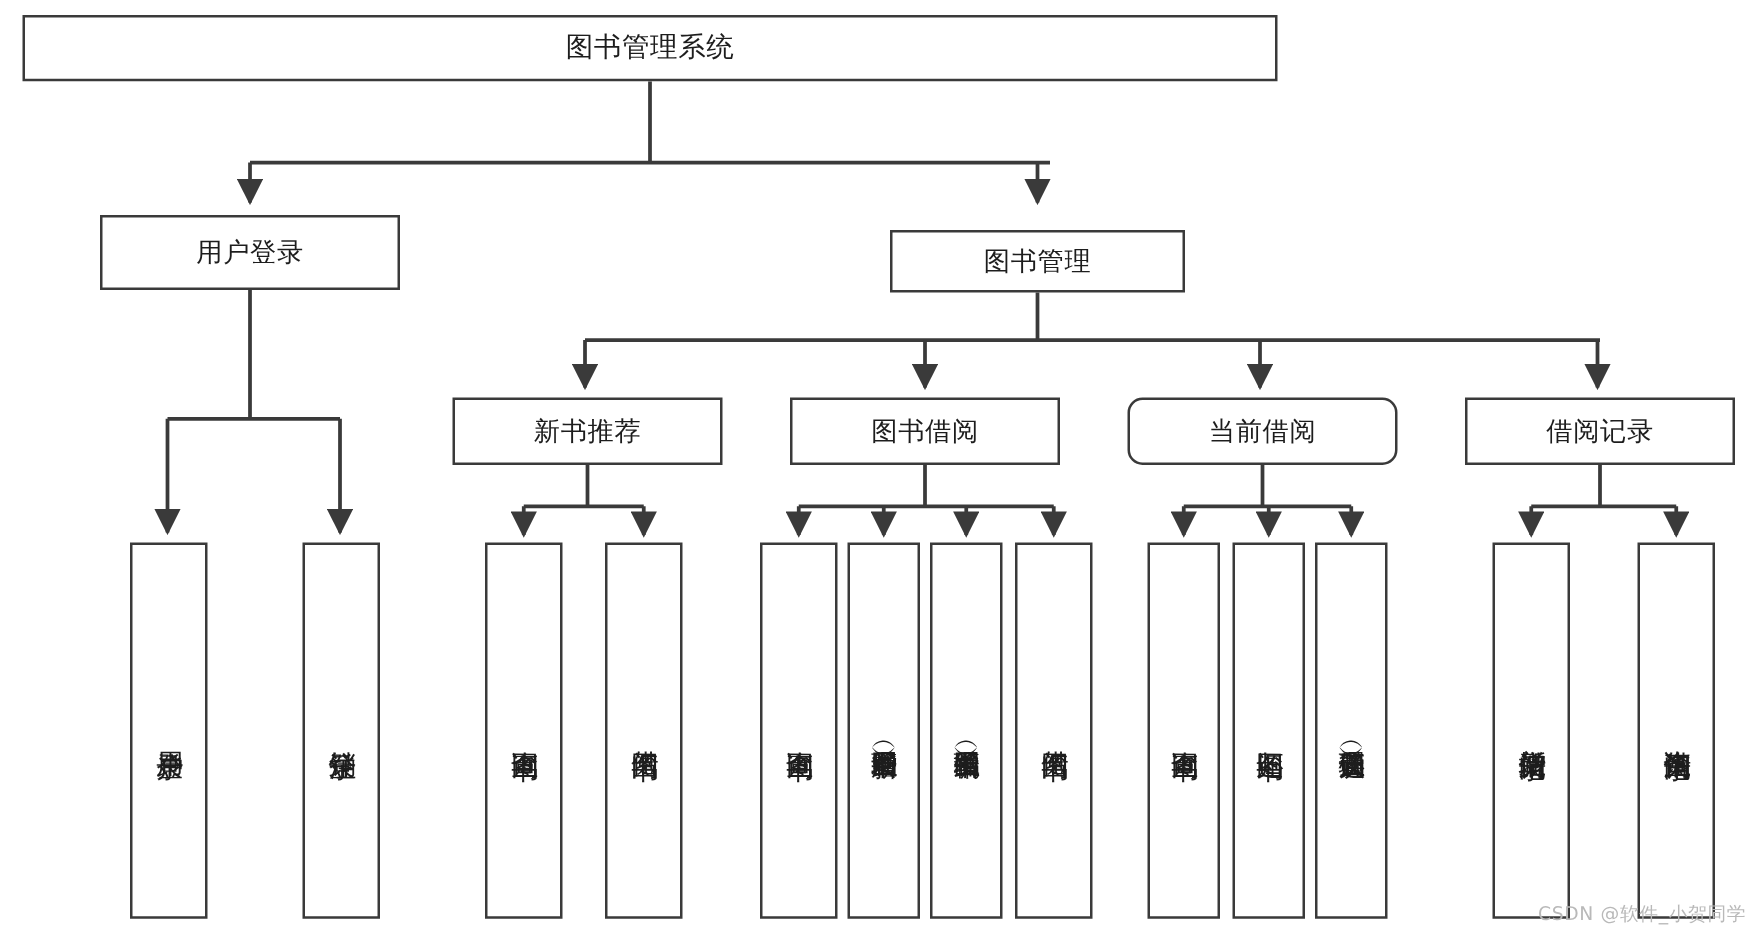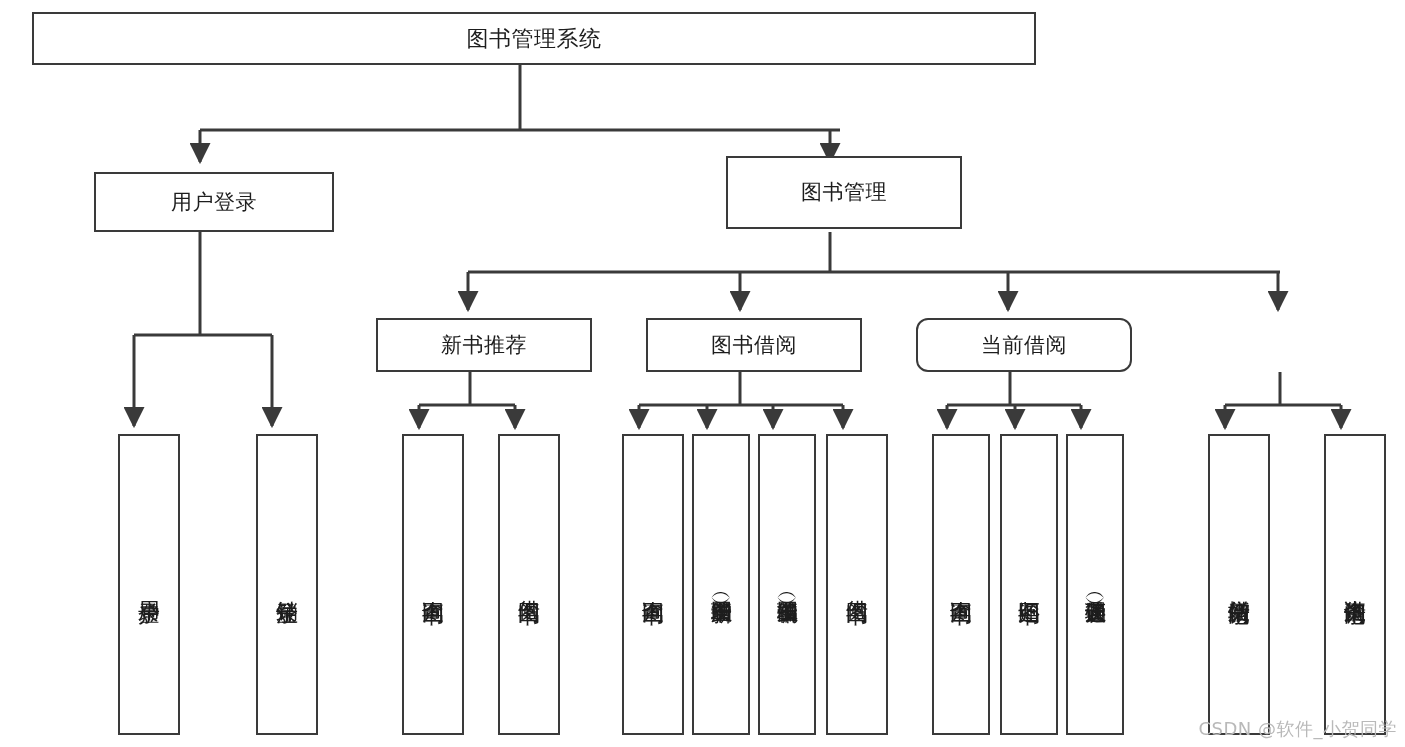--- a/index.html
+++ b/index.html
@@ -27,21 +27,20 @@
   .node {
     position: absolute;
     box-sizing: border-box;
     background: #ffffff;
     border: 2.5px solid #3a3a3a;
     display: flex;
     align-items: center;
     justify-content: center;
     color: #1d1d1d;
     z-index: 2;
-    margin-left: 14px;
   }
   .node .label {
     display: block;
     text-align: center;
     line-height: 1.06;
     letter-spacing: 0.5px;
   }
   .node.horiz .label {
     font-size: 21px;
   }
@@ -62,21 +61,21 @@
   }
   .node.vert.tight .label {
     font-size: 21px;
     line-height: 1.1;
     letter-spacing: 0px;
   }
   #watermark {
     position: absolute;
     right: 8px;
     bottom: 6px;
-    font-size: 18px;
+    font-size: 15px;
     color: #b9b9b9;
     letter-spacing: 0.5px;
     z-index: 3;
     white-space: nowrap;
     font-family: "DejaVu Sans", "Liberation Sans", sans-serif;
   }
 </style>
 </head>
 <body>
 
@@ -132,33 +131,36 @@
     </g>
   </svg>
 
   <div class="node root horiz" id="node-root" style="left: 18px; top: 12px; width: 1004px; height: 53px;">
     <span class="label">图书管理系统</span>
   </div>
 
   <div class="node horiz" id="node-l2-0" style="left: 80px; top: 172px; width: 240px; height: 60px;">
     <span class="label">用户登录</span>
   </div>
-  <div class="node horiz" id="node-l2-1" style="left: 712px; top: 156px; width: 236px; height: 73px;">
+  <div class="node horiz" id="node-l2-1" style="left: 712px; top: 184px; width: 236px; height: 50px;">
     <span class="label">图书管理</span>
   </div>
 
   <div class="node horiz" id="node-l3-0" style="left: 362px; top: 318px; width: 216px; height: 54px;">
     <span class="label">新书推荐</span>
   </div>
   <div class="node horiz" id="node-l3-1" style="left: 632px; top: 318px; width: 216px; height: 54px; align-items: center;">
     <span class="label">图书借阅</span>
   </div>
   <div class="node horiz" id="node-l3-2" style="left: 902px; top: 318px; width: 216px; height: 54px; border-radius: 12px;">
     <span class="label">当前借阅</span>
   </div>
+  <div class="node horiz" id="node-l3-3" style="left: 1172px; top: 318px; width: 216px; height: 54px;">
+    <span class="label">借阅记录</span>
+  </div>
 
   <div class="node vert" id="node-leaf-0" style="left: 104px; top: 434px; width: 62px; height: 301px;">
     <span class="label">用户登录</span>
   </div>
   <div class="node vert" id="node-leaf-1" style="left: 242px; top: 434px; width: 62px; height: 301px;">
     <span class="label">注销登录</span>
   </div>
   <div class="node vert" id="node-leaf-2" style="left: 388px; top: 434px; width: 62px; height: 301px;">
     <span class="label">查询图书</span>
   </div>

